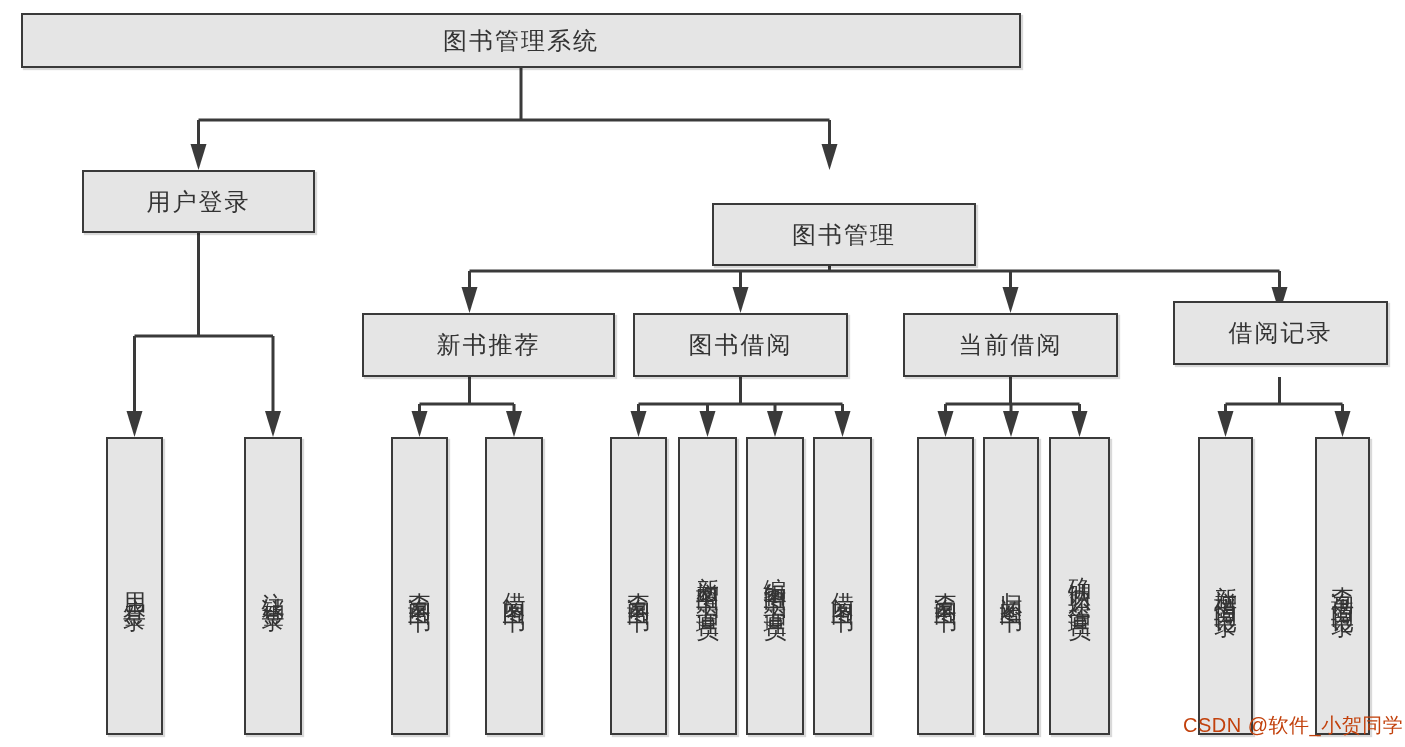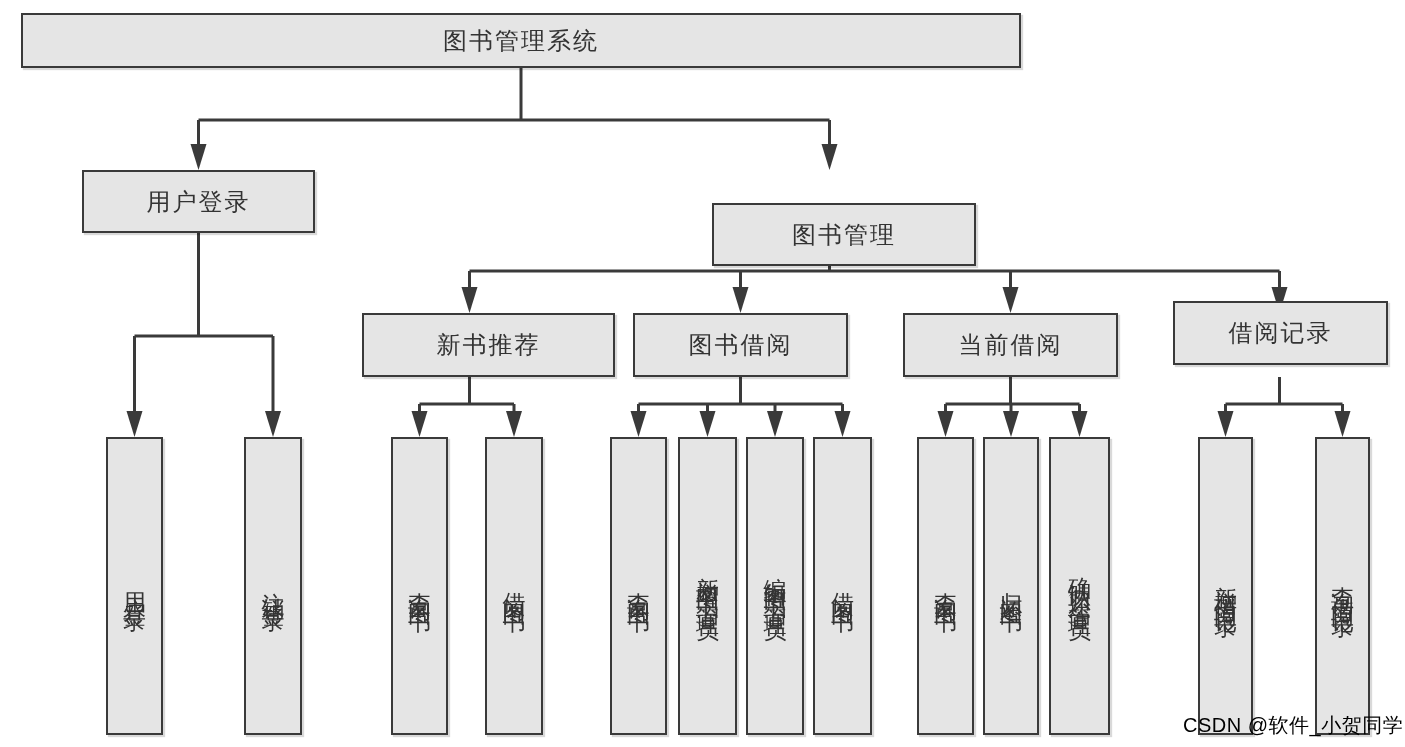--- a/index.html
+++ b/index.html
@@ -62,21 +62,21 @@
   .f11 { left: 1049px; width: 61px; }
   .f12 { left: 1198px; width: 55px; }
   .f13 { left: 1315px; width: 55px; }
 
   .watermark {
     position: absolute;
     left: 1183px;
     top: 712px;
     font-size: 20px;
     letter-spacing: 0.5px;
-    color: #000000;
+    color: #c2410c;
     white-space: nowrap;
     z-index: 5;
   }
 
   .wires path { stroke: #3a3a3a; stroke-width: 3; fill: none; }
   .wires polygon { fill: #3a3a3a; stroke: none; }
 </style>
 </head>
 <body>
 

